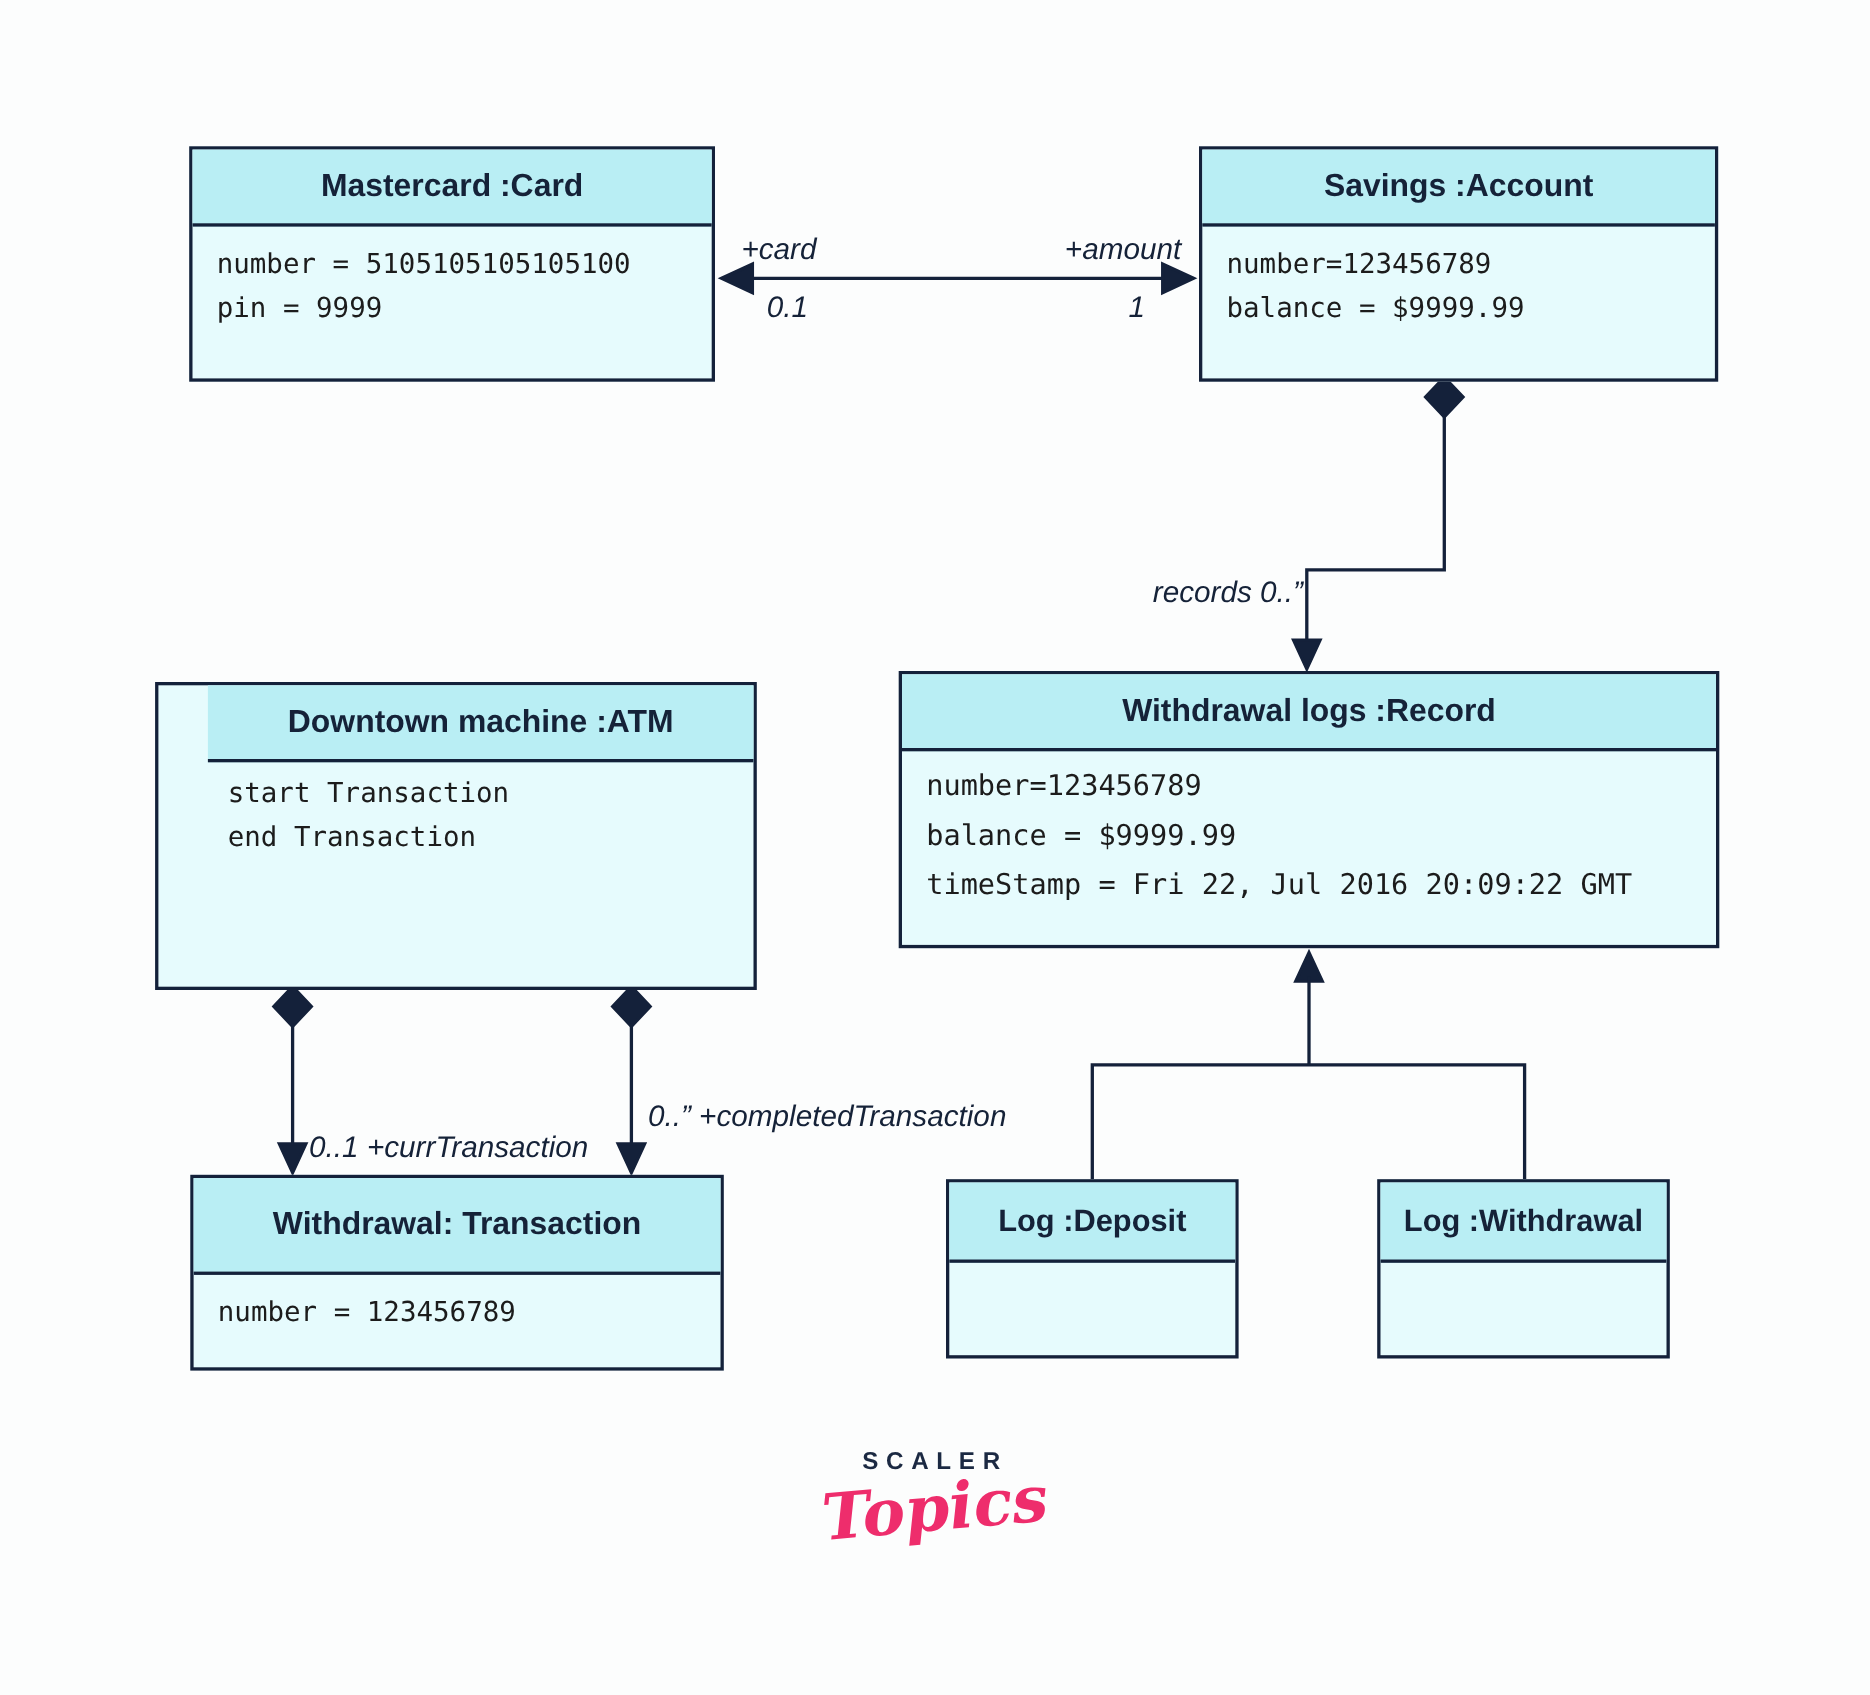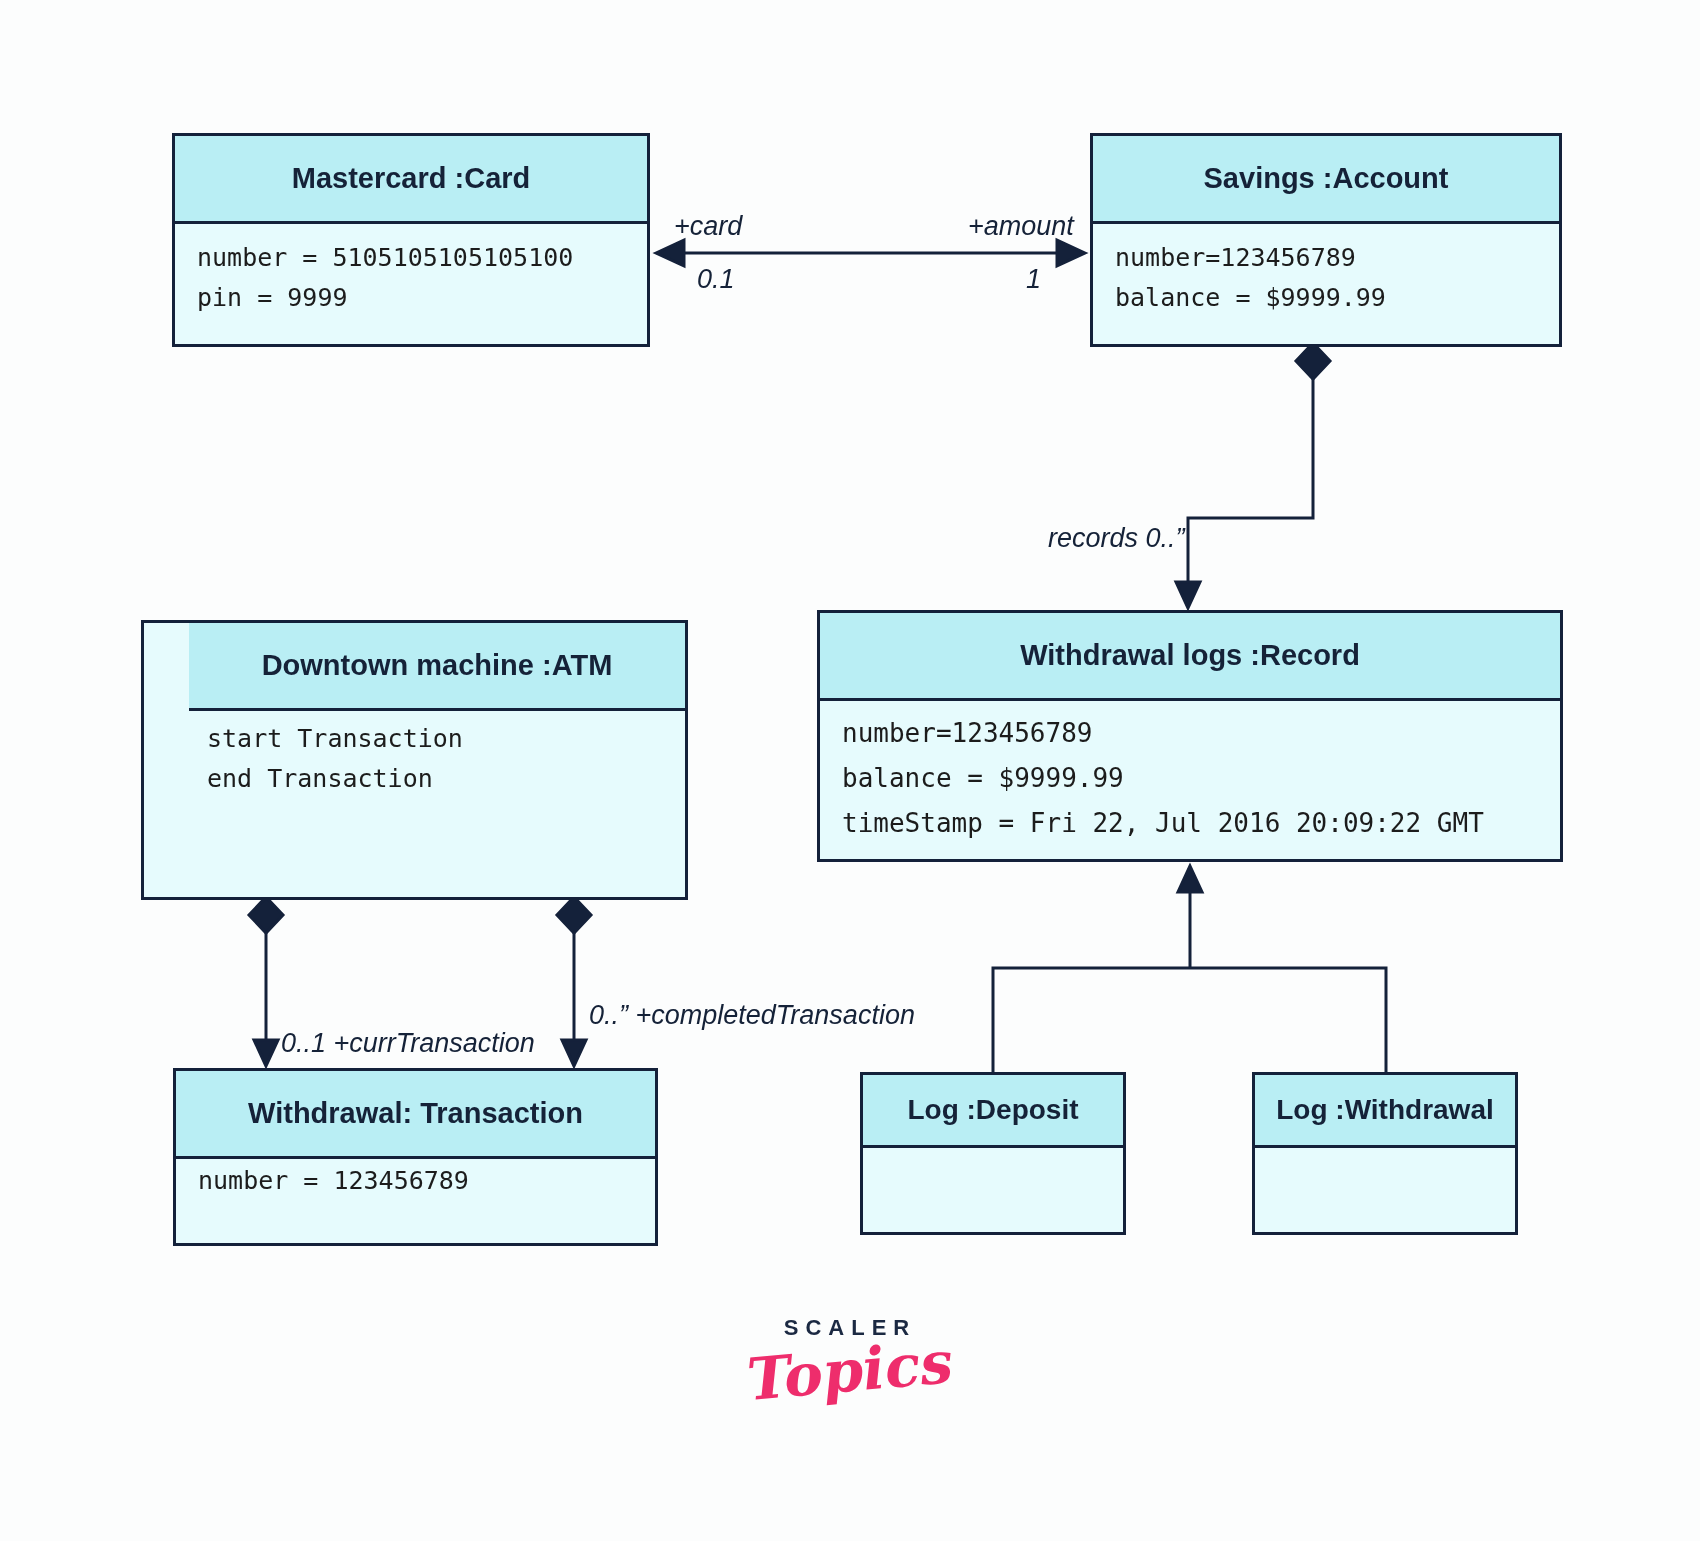--- a/index.html
+++ b/index.html
@@ -19,21 +19,21 @@
     z-index:2;
   }
   .node-title{
     display:flex;align-items:center;justify-content:center;
     background:#b9eef4;
     border-bottom:3px solid #14213a;
     box-sizing:border-box;
     font-weight:bold;
     font-size:29px;
     color:#152238;
-    height:88px;
+    height:70px;
   }
   .node-body{
     box-sizing:border-box;
     padding:10px 0 0 22px;
     font-family:"DejaVu Sans Mono","Liberation Mono",monospace;
     font-size:25px;
     color:#1c1c1c;
   }
   .attr{line-height:40px;white-space:pre;}
   .record .attr{line-height:45px;font-size:26px;}
@@ -137,21 +137,21 @@
     <div class="node-title">Withdrawal logs :Record</div>
     <div class="node-body">
       <div class="attr">number=123456789</div>
       <div class="attr">balance = $9999.99</div>
       <div class="attr">timeStamp = Fri 22, Jul 2016 20:09:22 GMT</div>
     </div>
   </div>
 
   <div class="node" style="left:173px;top:1068px;width:485px;height:178px;">
     <div class="node-title" style="height:88px;">Withdrawal: Transaction</div>
-    <div class="node-body" style="padding-top:2px;">
+    <div class="node-body" style="padding-top:14px;">
       <div class="attr">number = 123456789</div>
     </div>
   </div>
 
   <div class="node" style="left:860px;top:1072px;width:266px;height:163px;">
     <div class="node-title" style="height:73px;font-size:28px;">Log :Deposit</div>
     <div class="node-body"></div>
   </div>
 
   <div class="node" style="left:1252px;top:1072px;width:266px;height:163px;">

